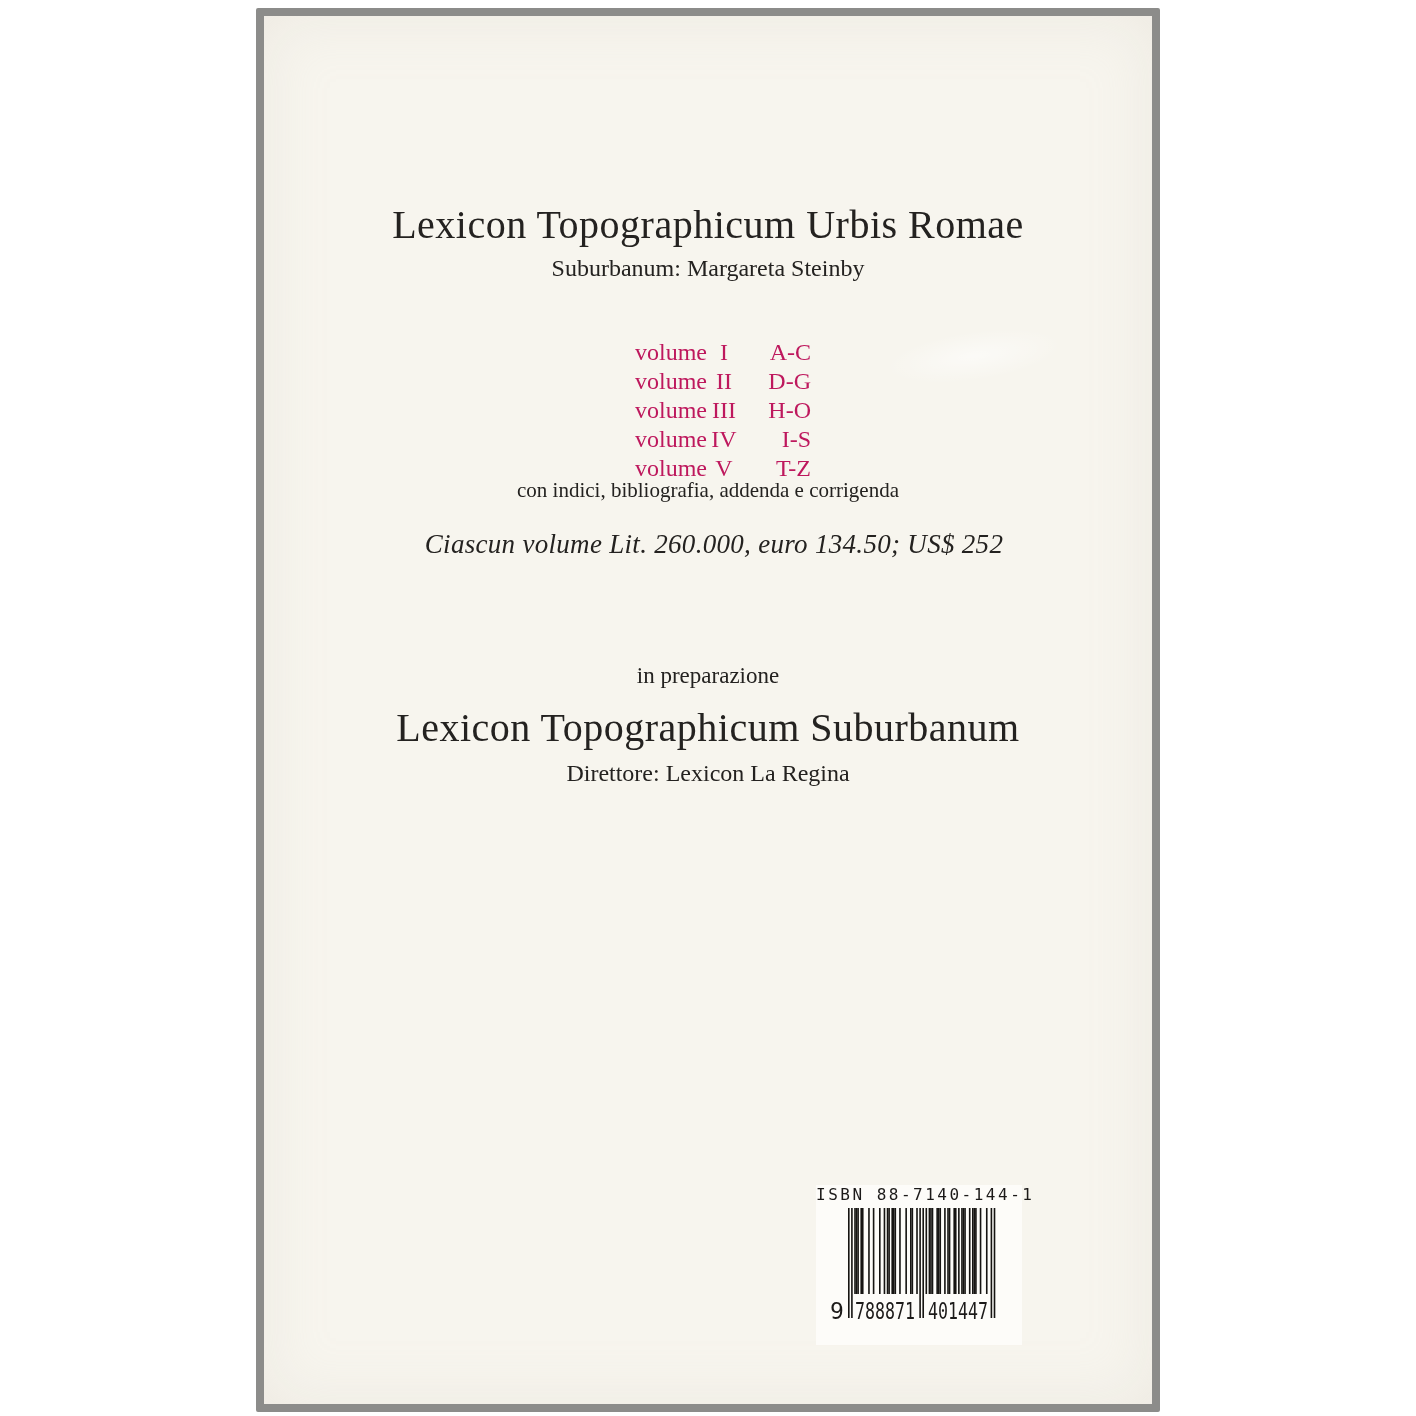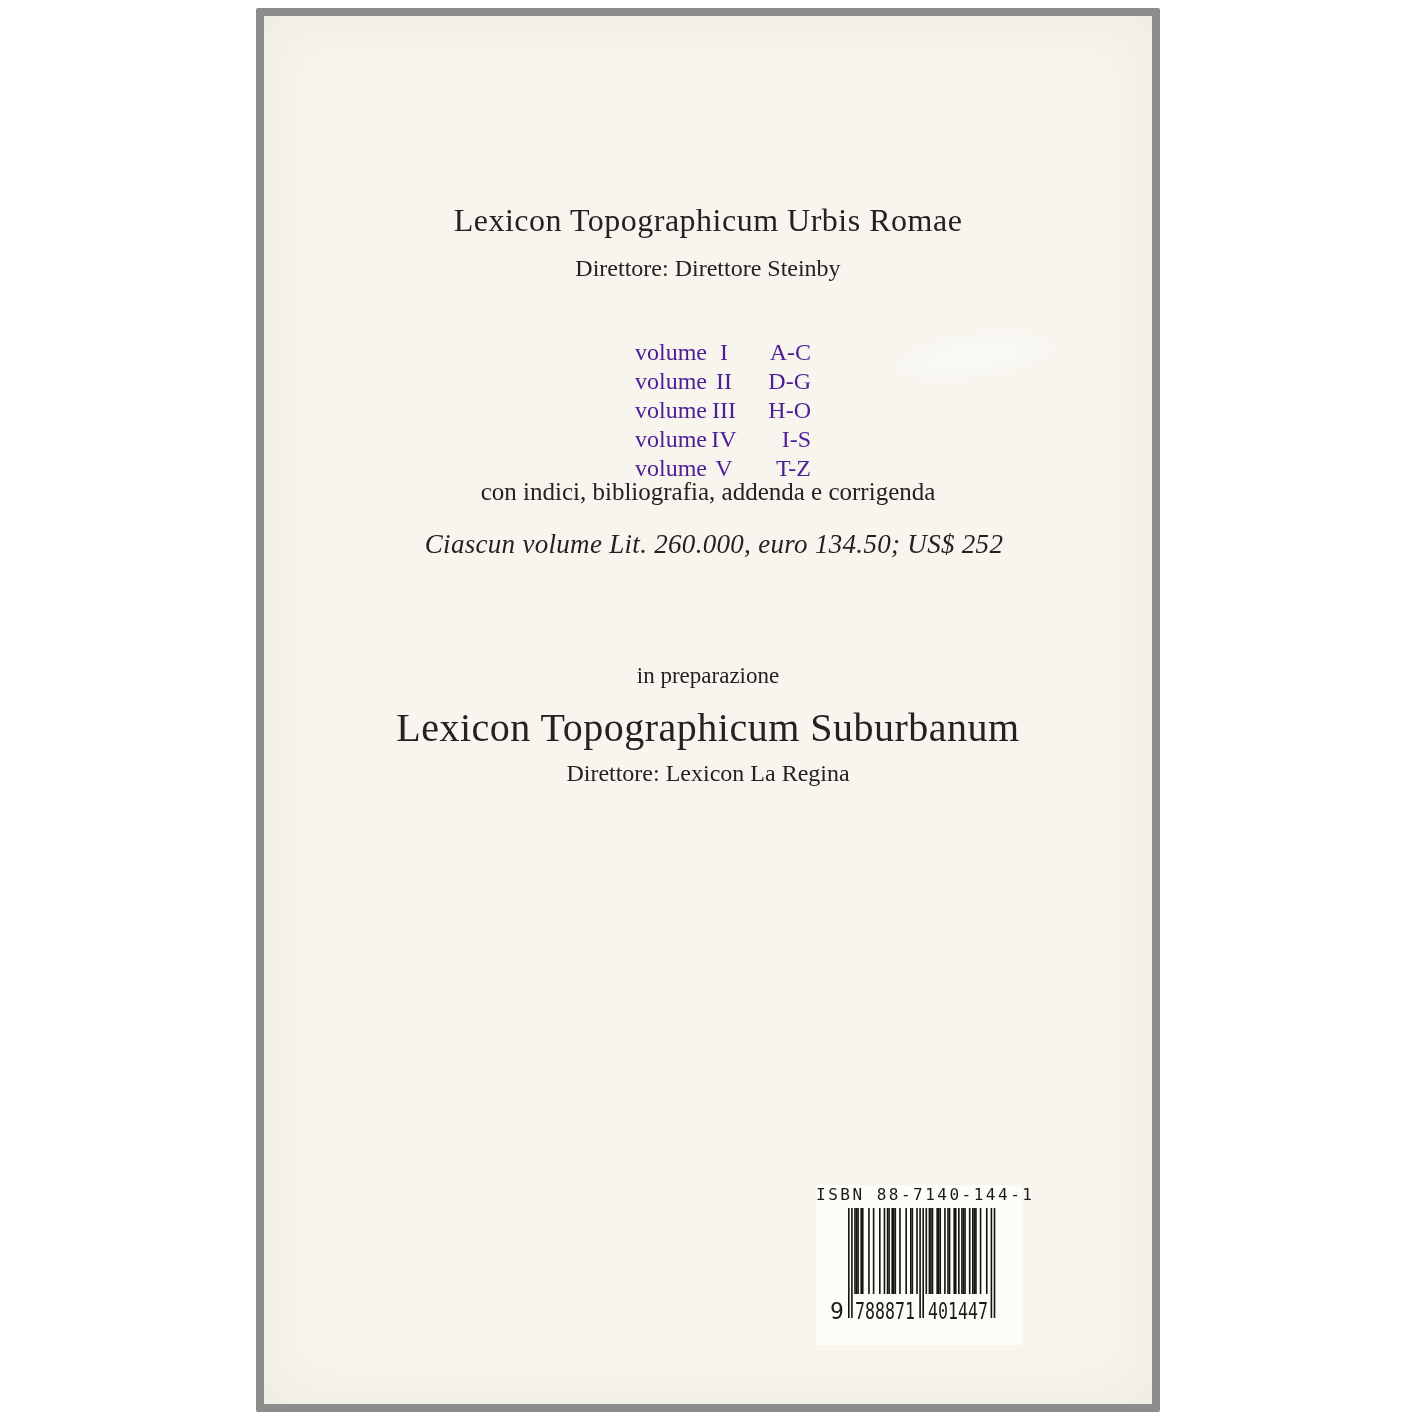--- a/index.html
+++ b/index.html
@@ -17,32 +17,32 @@
   
   .crease{
     position:absolute;left:620px;top:315px;width:180px;height:50px;
     background:radial-gradient(ellipse at center, rgba(255,255,255,.55), rgba(255,255,255,0) 70%);
     transform:rotate(-8deg);pointer-events:none;
   }
   .block{
     position:absolute;left:0;right:0;text-align:center;
     color:#242220;white-space:pre;
   }
-  .series-title   {top:186px;font-size:32px;line-height:1.15;letter-spacing:.5px;}
+  .series-title   {top:186px;font-size:40px;line-height:1.15;letter-spacing:.5px;}
   .series-director{top:239px;font-size:24px;}
   .volumes{
     position:absolute;top:322px;left:50%;
     transform:translateX(-50%) translateX(8px);
     display:grid;grid-template-columns:86px 34px 70px;
-    font-size:24px;line-height:29px;color:#4c1d95;
+    font-size:24px;line-height:29px;color:#be185d;
   }
   .volumes .vl{text-align:right;}
   .volumes .vn{text-align:center;}
   .volumes .vr{text-align:right;padding-left:10px;}
-  .volumes-note{top:462px;font-size:25px;}
+  .volumes-note{top:462px;font-size:21px;}
   .price-line  {top:513px;font-size:27px;font-style:italic;letter-spacing:.3px;margin-left:12px;}
   .forthcoming-status{top:647px;font-size:23px;}
   .forthcoming-title {top:689px;font-size:40px;line-height:1.15;letter-spacing:.5px;}
   .forthcoming-director{top:744px;font-size:24px;}
   .barcode-panel{
     position:absolute;left:552px;top:1169px;width:206px;height:160px;
     background:#fdfcf9;text-align:center;
   }
   .isbn-label{
     font-family:"DejaVu Sans Mono", monospace;
@@ -56,21 +56,21 @@
   }
 </style>
 </head>
 <body>
 
 <div class="cover">
   <div class="crease"></div>
 
   <div class="block series-title">Lexicon Topographicum Urbis Romae</div>
 
-  <div class="block series-director">Direttore: Direttore Steinby</div>
+  <div class="block series-director">Suburbanum: Margareta Steinby</div>
 
   <div class="volumes">
     <span class="vl">volume</span>
     <span class="vn">I</span>
     <span class="vr">A-C</span>
 
     <span class="vl">volume</span>
     <span class="vn">II</span>
     <span class="vr">D-G</span>
 

